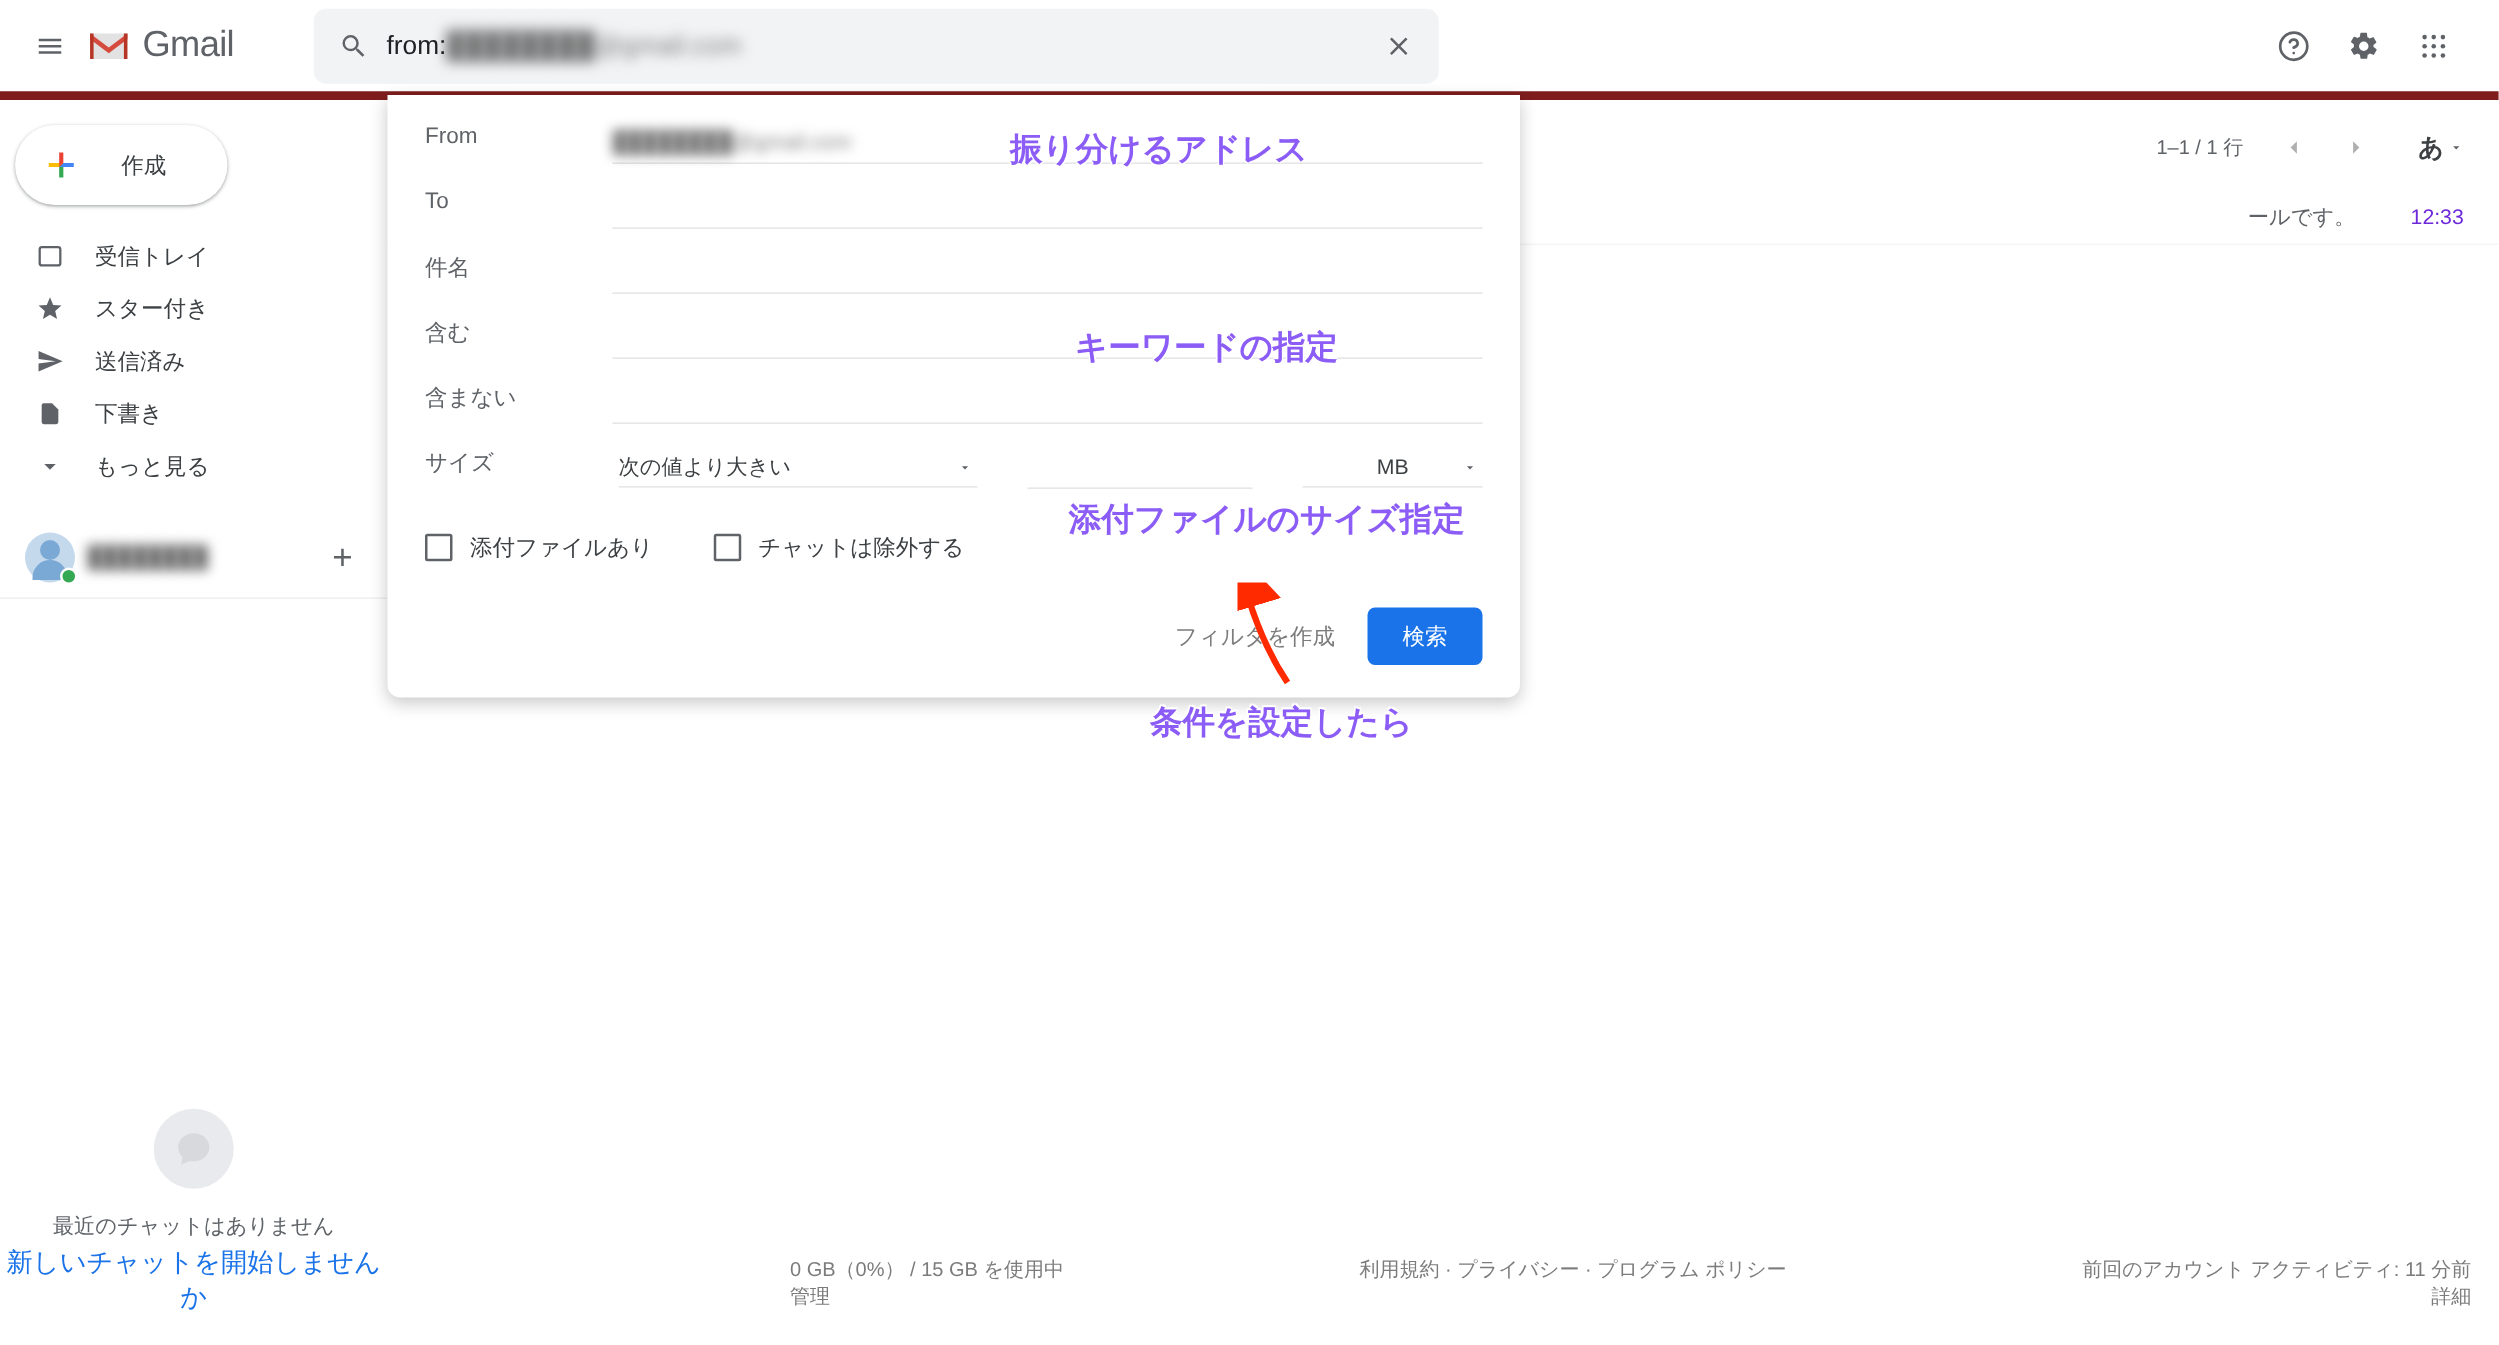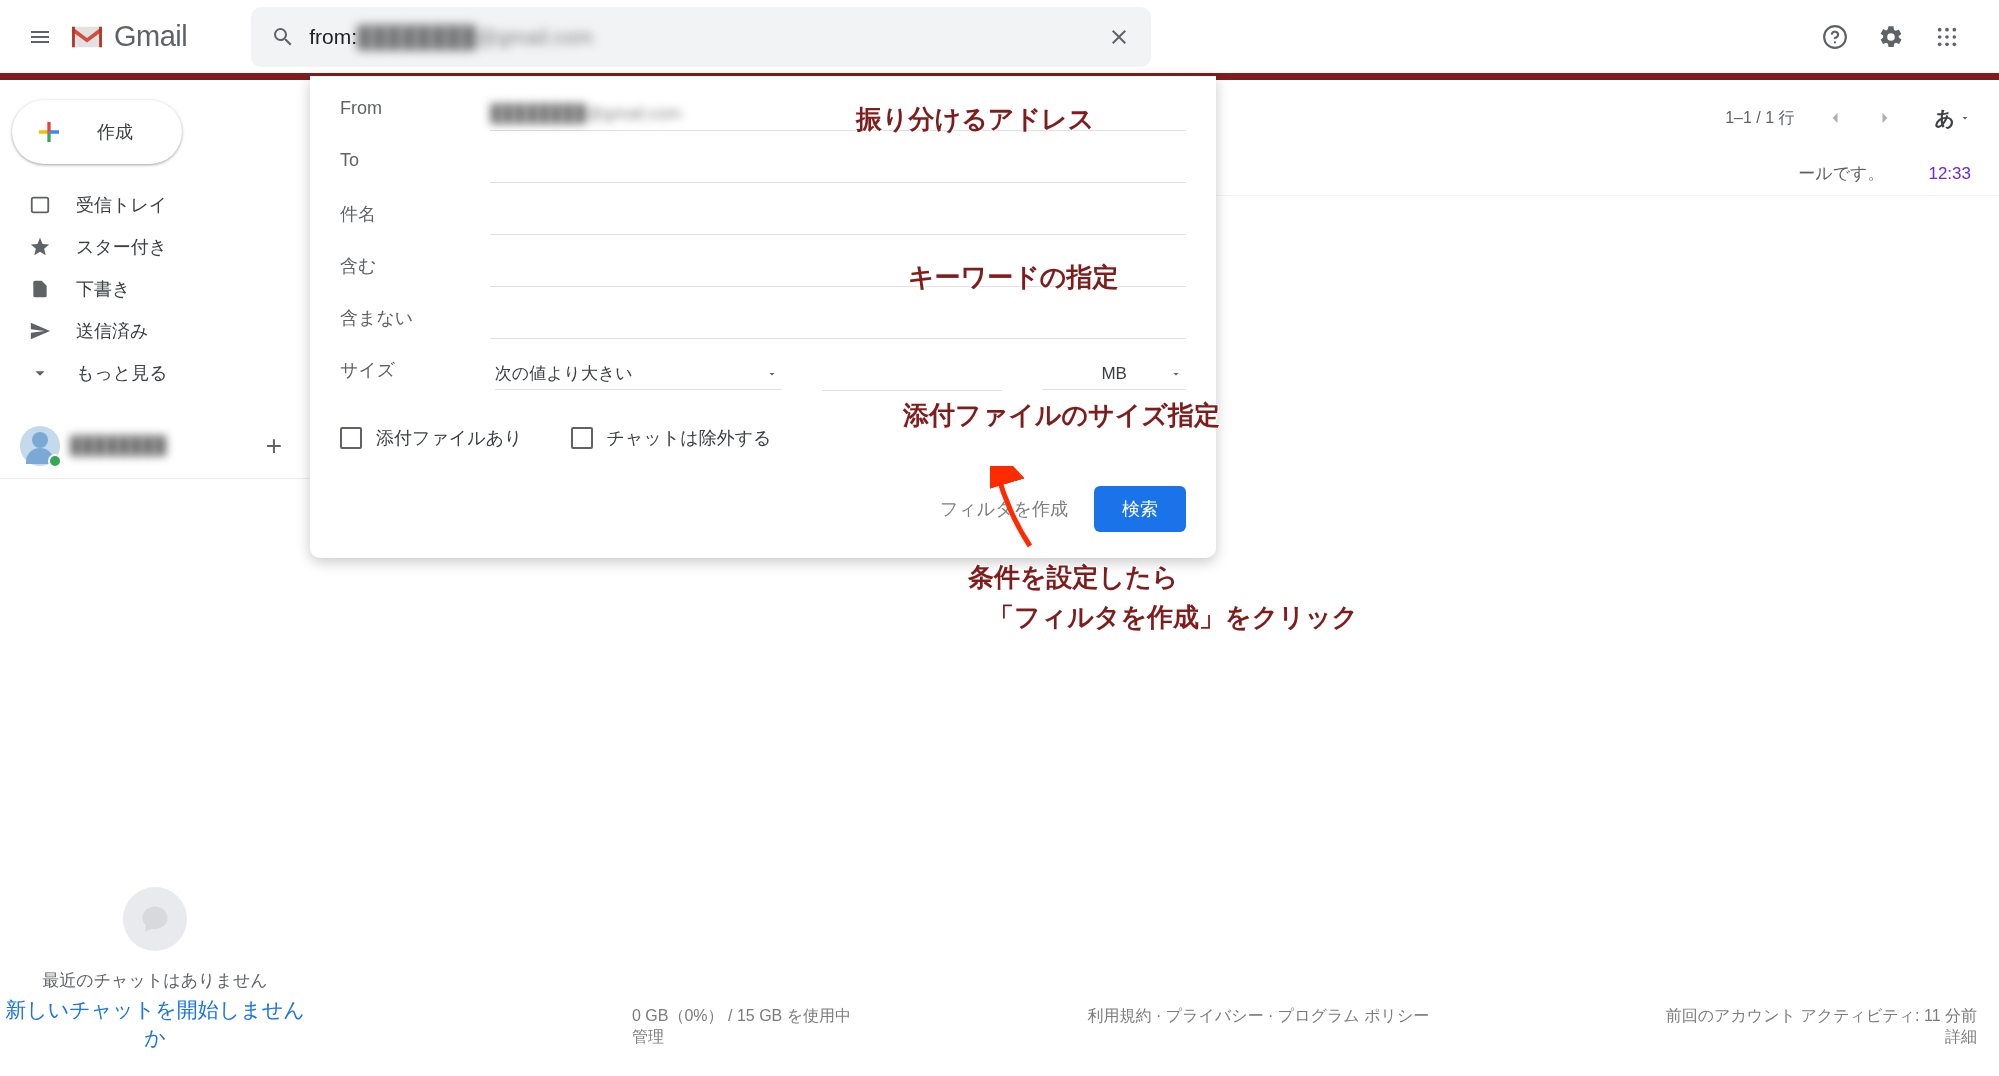--- a/index.html
+++ b/index.html
@@ -61,21 +61,21 @@
   .size-row { gap: 20px; }
   .sel-wrap { position:relative; display:flex; align-items:center; }
   .sel-caret { position:absolute; right:4px; pointer-events:none; color:#5f6368; }
   .check-row { display: flex; align-items: center; gap: 48px; margin-top: 16px; }
   .chk { display: flex; align-items: center; gap: 14px; font-size: 18px; color: #3c4043; cursor:pointer; }
   .chk-box { width: 22px; height: 22px; border: 2px solid #5f6368; border-radius: 2px; }
   .btn-row { display: flex; justify-content: flex-end; align-items: center; gap: 26px; margin-top: 36px; }
   .link-btn { font-size: 18px; color: #7c7c7c; cursor: pointer; }
   .primary-btn { background: #1a73e8; color: #fff; font-size: 18px; padding: 11px 28px; border-radius: 6px; border: none; cursor: pointer; }
 
-  .annotation { position: absolute; font-size: 26px; font-weight: 800; color: #7f1d1d; text-shadow: 1px 1px 0 #fff, -1px -1px 0 #fff, 1px -1px 0 #fff, -1px 1px 0 #fff; z-index: 200; pointer-events:none; white-space:nowrap;margin-left:48px; }
+  .annotation { position: absolute; font-size: 26px; font-weight: 800; color: #8b5cf6; text-shadow: 1px 1px 0 #fff, -1px -1px 0 #fff, 1px -1px 0 #fff, -1px 1px 0 #fff; z-index: 200; pointer-events:none; white-space:nowrap; }
   .arrow-svg { position:absolute; z-index:199; pointer-events:none; }
 
   .footer { position:absolute; bottom: 28px; left: 322px; right: 22px; display:flex; justify-content:space-between; font-size:16px; color:#7c7c7c; }
   .footer a { color:#7c7c7c; text-decoration:none; }
   .footer-right { text-align:right; }
 </style>
 </head>
 <body>
 
 <div class="app">
@@ -162,33 +162,33 @@
       <div class="nav-item">
         <span class="nav-icon">
             <svg width="22" height="22" viewBox="0 0 24 24" fill="#5f6368">
               <path d="M12 17.27L18.18 21l-1.64-7.03L22 9.24l-7.19-.61L12 2 9.19 8.63 2 9.24l5.46 4.73L5.82 21z"></path>
             </svg>
           </span>
         <span>スター付き</span>
       </div>
       <div class="nav-item">
         <span class="nav-icon">
+            <svg width="22" height="22" viewBox="0 0 24 24" fill="#5f6368">
+              <path d="M2 21l21-9L2 3v7l15 2-15 2z"></path>
+            </svg>
+          </span>
+        <span>送信済み</span>
+      </div>
+      <div class="nav-item">
+        <span class="nav-icon">
             <svg width="20" height="22" viewBox="0 0 24 24" fill="#5f6368">
               <path d="M14 2H6a2 2 0 00-2 2v16a2 2 0 002 2h12a2 2 0 002-2V8l-6-6z"></path>
             </svg>
           </span>
         <span>下書き</span>
-      </div>
-      <div class="nav-item">
-        <span class="nav-icon">
-            <svg width="22" height="22" viewBox="0 0 24 24" fill="#5f6368">
-              <path d="M2 21l21-9L2 3v7l15 2-15 2z"></path>
-            </svg>
-          </span>
-        <span>送信済み</span>
       </div>
       <div class="nav-item">
         <span class="nav-icon">
             <svg width="22" height="22" viewBox="0 0 24 24" fill="#5f6368">
               <path d="M7 10l5 5 5-5z"></path>
             </svg>
           </span>
         <span>もっと見る</span>
       </div>
 
@@ -293,21 +293,20 @@
         <div class="btn-row">
           <span class="link-btn">フィルタを作成</span>
           <button class="primary-btn">検索</button>
         </div>
       </div>
 
       <div class="annotation" style="top:22px; left:498px;">振り分けるアドレス</div>
       <div class="annotation" style="top:180px; left:550px;">キーワードの指定</div>
       <div class="annotation" style="top:318px; left:545px;">添付ファイルのサイズ指定</div>
       <div class="annotation" style="top:480px; left:610px;">条件を設定したら</div>
-      <div class="annotation" style="top:520px; left:630px;">「フィルタを作成」をクリック</div>
 
       <svg class="arrow-svg" style="top:386px; left:680px;" width="60" height="90" viewBox="0 0 60 90">
         <defs>
             <marker id="ah" markerWidth="10" markerHeight="10" refX="2" refY="5" orient="auto">
               <path d="M0,0 L10,5 L0,10 z" fill="#ff2a00"></path>
             </marker>
           </defs>
         <path d="M40 80 Q 20 50 8 10" stroke="#ff2a00" stroke-width="5" fill="none" marker-end="url(#ah)"></path>
       </svg>
 

